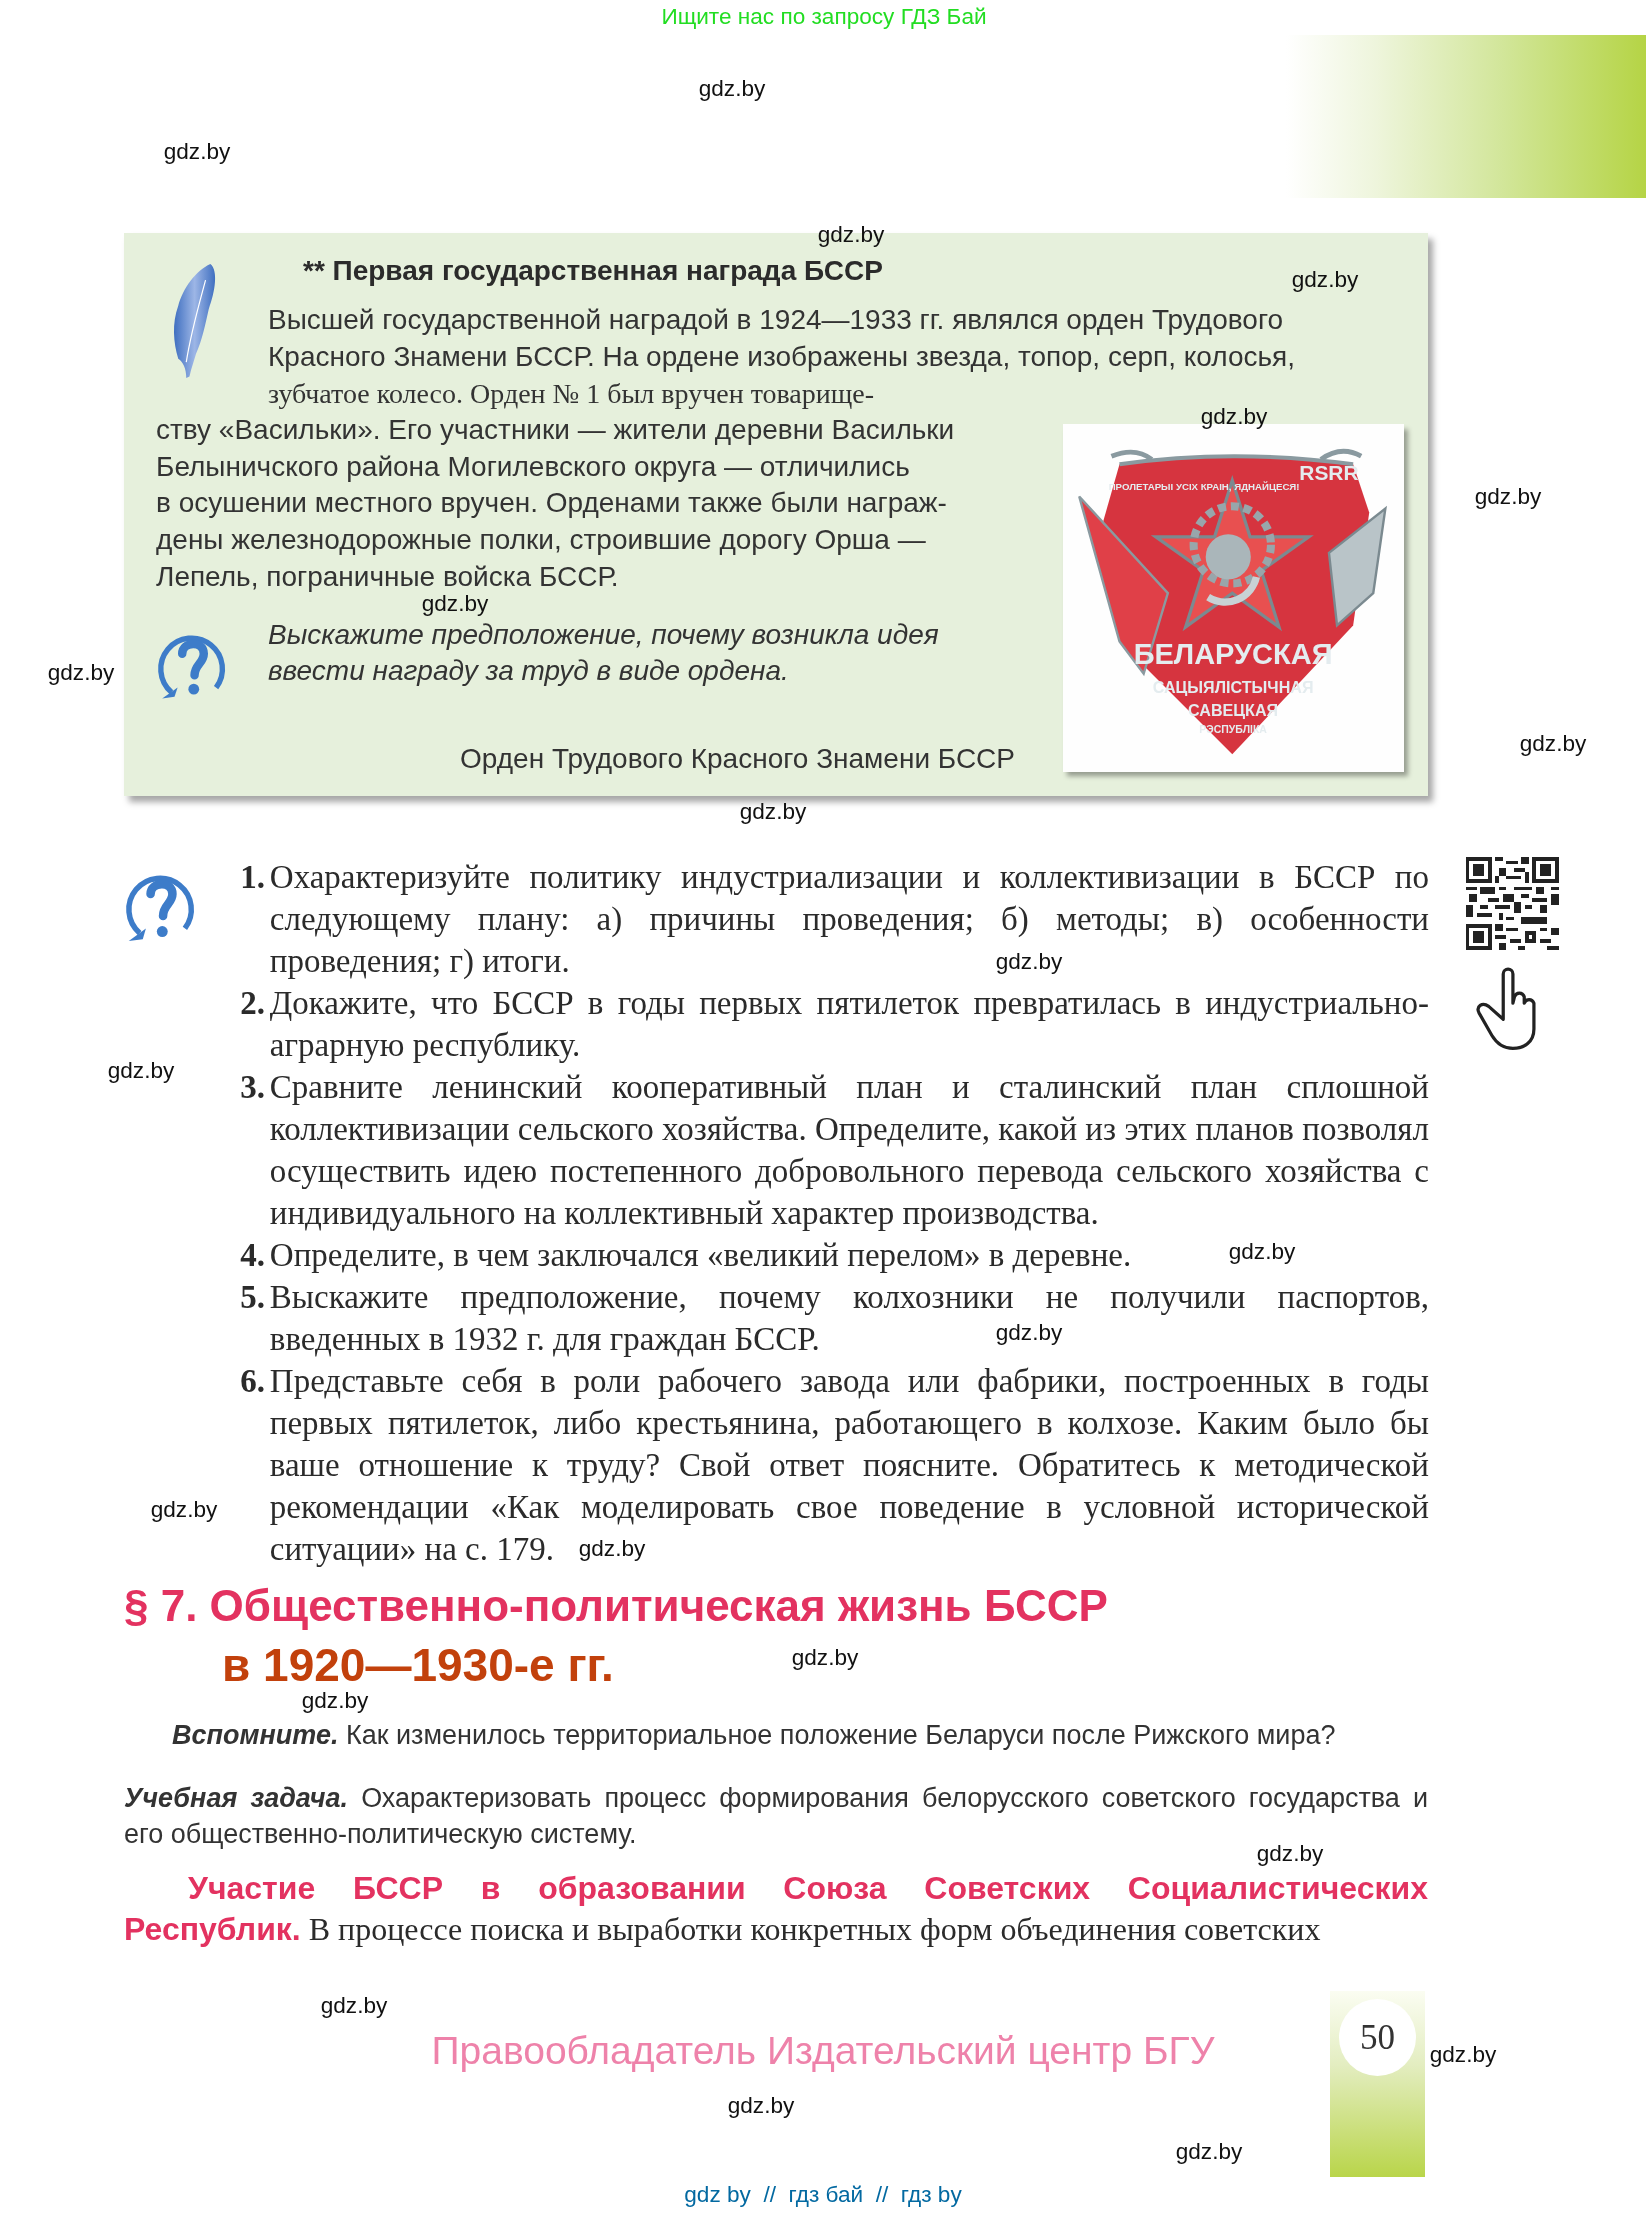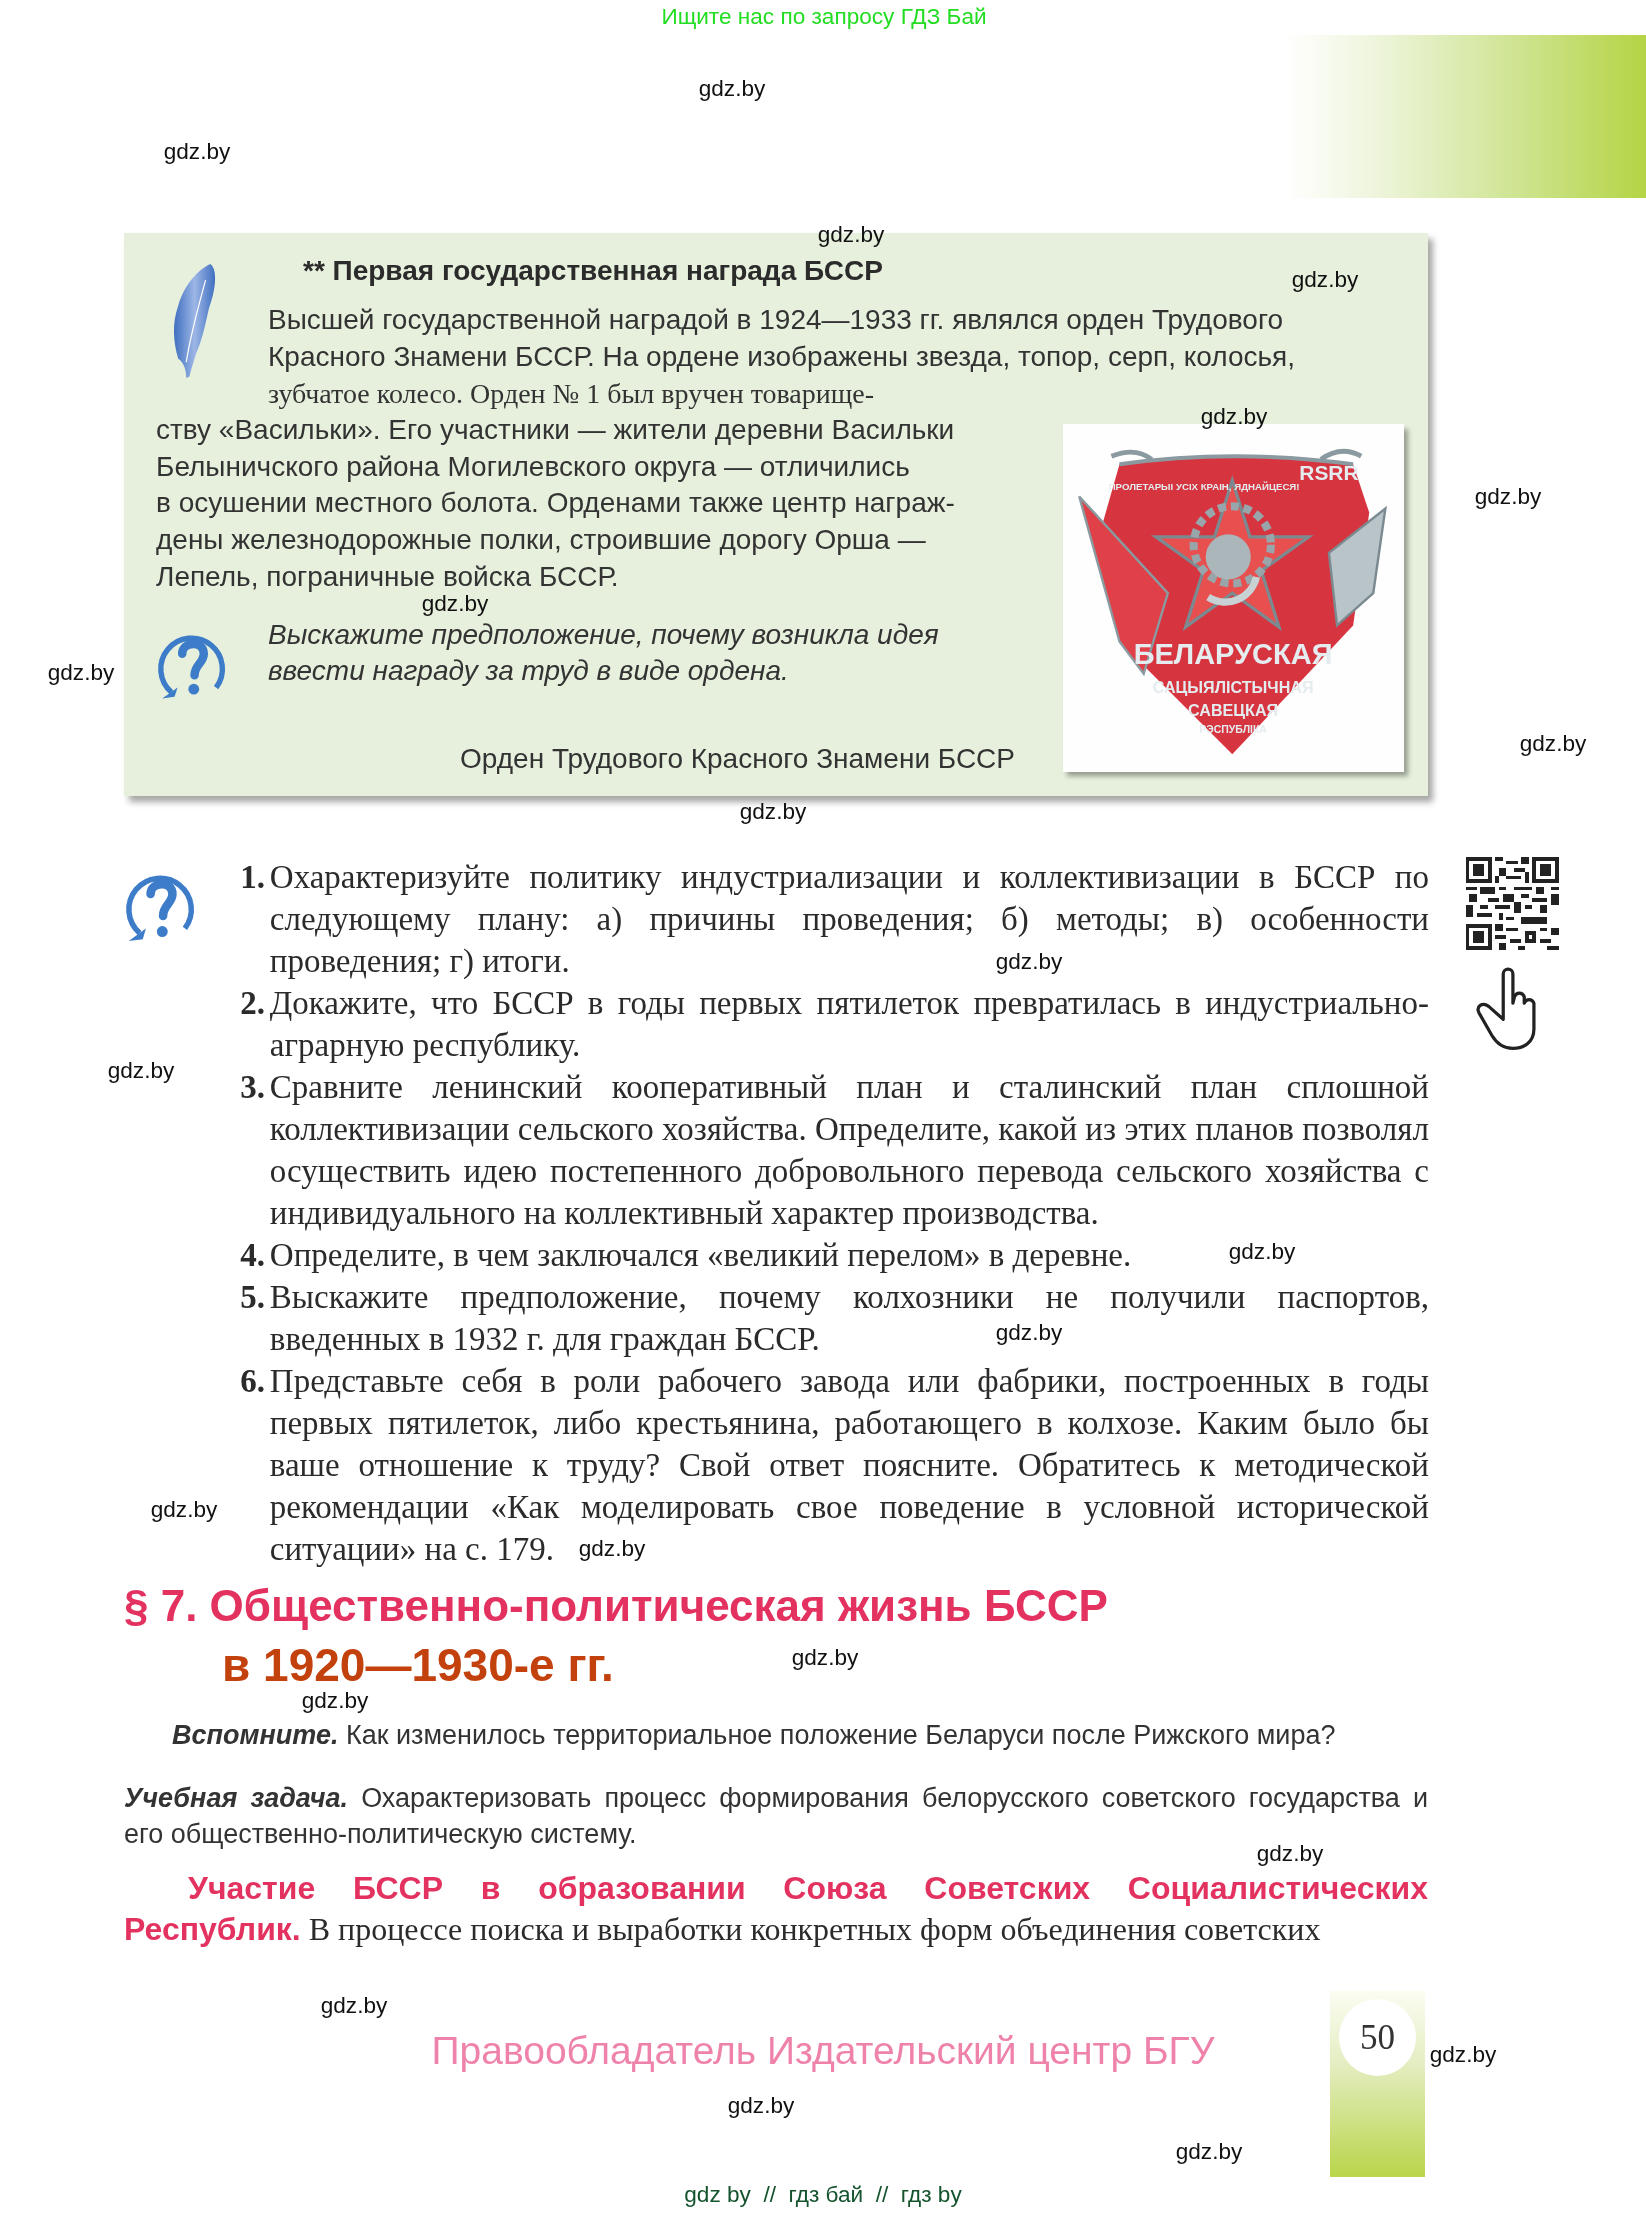--- a/index.html
+++ b/index.html
@@ -29,21 +29,21 @@
   .sec-h2 { position:absolute; left:222px; top:1638px; font-size:46px; font-weight:bold; color:#c2410c; white-space:nowrap; }
   .recall { position:absolute; left:124px; top:1720px; width:1304px; font-size:27px; color:#333; white-space:nowrap;margin-left:48px; }
   .task { position:absolute; left:124px; top:1780px; width:1304px; font-size:27px; line-height:36px; color:#333; text-align:justify; }
   .bi { font-weight:bold; font-style:italic; }
   .para { position:absolute; left:124px; top:1868px; width:1304px; font-size:32px; line-height:41px; color:#2b2b2b; text-align:justify; font-family:"Liberation Serif", serif; }
   .para-lead { font-family:"Liberation Sans", sans-serif; font-weight:bold; color:#e33260; }
 
   .footer { position:absolute; left:823px; top:2051px; transform:translate(-50%,-50%); font-size:39px; color:#ee82aa; white-space:nowrap; }
   .page-tab { position:absolute; left:1330px; top:1991px; width:95px; height:186px; background:linear-gradient(to bottom, #fbfdf2 0%, #e3edc0 40%, #b9d54a 100%); }
   .page-circle { position:absolute; left:1339px; top:1999px; width:77px; height:77px; border-radius:50%; background:#fff; display:flex; align-items:center; justify-content:center; font-family:"Liberation Serif", serif; font-size:35px; color:#333; }
-  .bottom-links { position:absolute; left:823px; top:2195px; transform:translate(-50%,-50%); color:#14532d; font-size:22.6px; white-space:pre; }
+  .bottom-links { position:absolute; left:823px; top:2195px; transform:translate(-50%,-50%); color:#0369a1; font-size:22.6px; white-space:pre; }
 </style>
 </head>
 <body>
 
 <div class="top-search">Ищите нас по запросу ГДЗ Бай</div>
 <div class="top-gradient"></div>
 
 <div class="box"></div>
 
 <svg class="feather" viewBox="0 0 66 150">
@@ -58,21 +58,21 @@
   <path d="M48 26 C40 56 30 90 24 128" stroke="#ffffff" stroke-width="1.5" fill="none"></path>
 </svg>
 
 <div class="box-title">** Первая государственная награда БССР</div>
 
 <div class="box-line" style="left:268px;top:306px;">Высшей государственной наградой в 1924—1933 гг. являлся орден Трудового</div>
 <div class="box-line" style="left:268px;top:343px;">Красного Знамени БССР. На ордене изображены звезда, топор, серп, колосья,</div>
 <div class="box-line" style="left:268px;top:380px;font-family:Liberation Serif, serif;">зубчатое колесо. Орден № 1 был вручен товарище-</div>
 <div class="box-line" style="left:156px;top:416px;">ству «Васильки». Его участники — жители деревни Васильки</div>
 <div class="box-line" style="left:156px;top:453px;">Белыничского района Могилевского округа — отличились</div>
-<div class="box-line" style="left:156px;top:489px;">в осушении местного болота. Орденами также центр награж-</div>
+<div class="box-line" style="left:156px;top:489px;">в осушении местного вручен. Орденами также были награж-</div>
 <div class="box-line" style="left:156px;top:526px;">дены железнодорожные полки, строившие дорогу Орша —</div>
 <div class="box-line" style="left:156px;top:563px;">Лепель, пограничные войска БССР.</div>
 
 <svg class="q-icon-sm" viewBox="0 0 100 100">
   <path d="M22 86 A40 40 0 1 1 80 80" fill="none" stroke="#3d7cc9" stroke-width="7"></path>
   <path d="M10 94 L30 80 L26 92 Z" fill="#3d7cc9"></path>
   <path d="M36 36 C36 20 64 18 64 36 C64 48 52 50 52 64" fill="none" stroke="#3d7cc9" stroke-width="11" stroke-linecap="round"></path>
   <circle cx="51" cy="82" r="7" fill="#3d7cc9"></circle>
 </svg>
 

